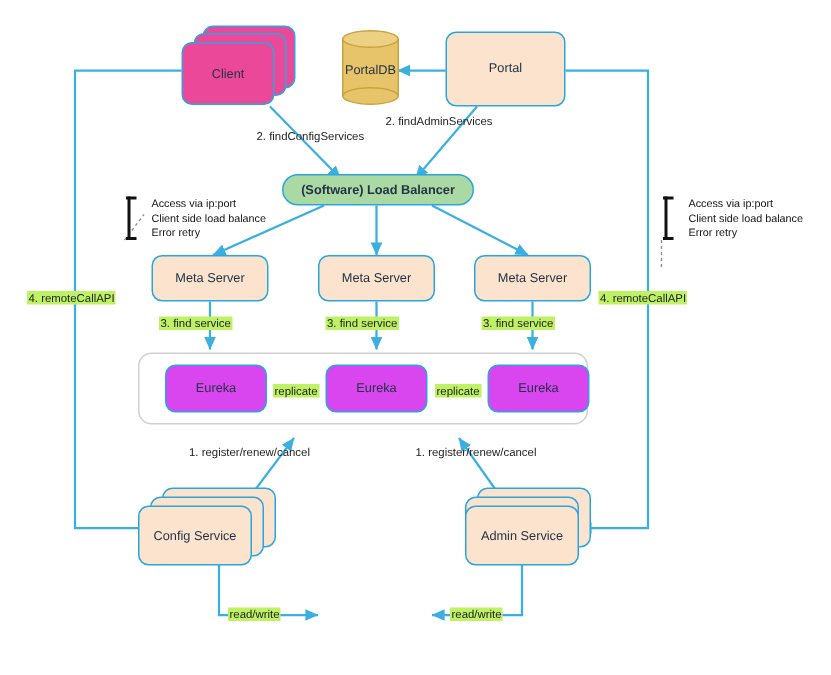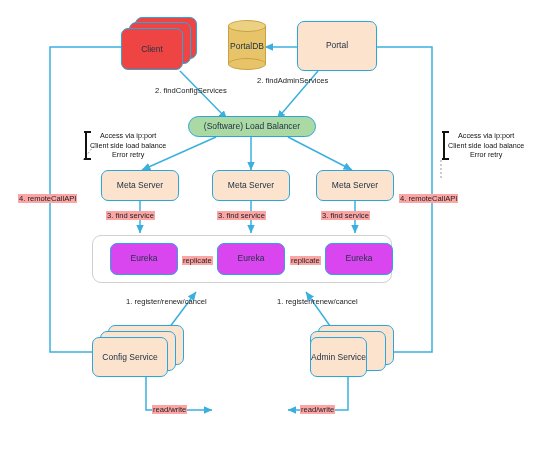--- a/index.html
+++ b/index.html
@@ -3,21 +3,21 @@
 <meta charset="utf-8">
 <style>
   html,body{margin:0;padding:0;background:#ffffff;}
   body{font-family:"Liberation Sans",sans-serif;}
   #canvas{position:relative;width:554px;height:450px;overflow:hidden;background:#fff;}
   #wires{position:absolute;left:0;top:0;width:554px;height:450px;}
 
   .node{position:absolute;box-sizing:border-box;display:flex;align-items:center;justify-content:center;
         text-align:center;color:#234;font-size:8.5px;line-height:1.15;}
   .rbox{border:1.4px solid #2ba6dd;border-radius:7px;}
-  .blue{background:#ef4444;}
+  .blue{background:#ec4899;}
   .peach{background:#fbe3ce;text-align:center;}
   .cream{background:#d946ef;}
   .green{background:#abd9a4;border-radius:13px;}
 
   .stackwrap{position:absolute;}
   .stackwrap .sh{position:absolute;box-sizing:border-box;border:1.4px solid #2ba6dd;border-radius:7px;}
   .stackwrap .front{position:absolute;box-sizing:border-box;border:1.4px solid #2ba6dd;border-radius:7px;
         display:flex;align-items:center;justify-content:center;font-size:8.5px;color:#234;text-align:center;}
 
   .cyl{position:absolute;}
@@ -25,24 +25,24 @@
         border-left:1.3px solid #c9a23f;border-right:1.3px solid #c9a23f;}
   .cyl .top{position:absolute;left:0;right:0;height:12px;box-sizing:border-box;background:#edd183;
         border:1.3px solid #c9a23f;border-radius:50%/50%;}
   .cyl .bot{position:absolute;left:0;right:0;height:12px;box-sizing:border-box;background:#e7c469;
         border:1.3px solid #c9a23f;border-radius:50%/50%;}
   .cyl .lbl{position:absolute;left:0;right:0;text-align:center;font-size:8.5px;color:#234;}
 
   .euwrap{position:absolute;box-sizing:border-box;border:1.2px solid #d0d0d0;border-radius:9px;background:#fff;}
 
   .lbl{position:absolute;font-size:7.6px;color:#222;white-space:nowrap;}
-  .lbl.w{background:#fca5a5;padding:0 1px;}
+  .lbl.w{background:#bef264;padding:0 1px;}
 
   .note{position:absolute;font-size:7.2px;color:#111;line-height:1.32;white-space:nowrap;
-        border-left:2.6px solid #111;padding-left:3px;text-align:center;}
+        border-left:2.6px solid #111;padding-left:14px;}
   .note .cap,.note .cap2{position:absolute;left:-2.6px;width:7px;height:2px;background:#111;}
   .note .cap{top:0;}
   .note .cap2{bottom:0;}
 </style>
 </head>
 <body>
 
 <div id="canvas">
 
   <svg id="wires" viewBox="0 0 554 450" xmlns="http://www.w3.org/2000/svg">
@@ -105,24 +105,24 @@
     <div class="body" style="top:6px;height:38px;"></div>
     <div class="bot" style="top:38px;"></div>
     <div class="top" style="top:0;"></div>
     <div class="lbl" style="top:21px;">PortalDB</div>
   </div>
 
   <div class="node rbox peach" style="left:297px;top:21px;width:80px;height:50px;">
     <span>Portal</span>
   </div>
 
-  <div class="lbl" style="left:155px;top:86px;">2. findConfigServices</div>
+  <div class="lbl" style="left:171px;top:86px;">2. findConfigServices</div>
   <div class="lbl" style="left:257px;top:76px;">2. findAdminServices</div>
 
-  <div class="node rbox green" style="left:188px;top:116px;width:128px;height:21px;">
+  <div class="node rbox green" style="left:188px;top:116px;width:128px;height:21px;font-weight:bold;">
     <span>(Software) Load Balancer</span>
   </div>
 
   <div class="note" style="left:85px;top:131px;">
     <span class="cap"></span>
     <span class="cap2"></span>
     <div>Access via ip:port</div>
     <div>Client side load balance</div>
     <div>Error retry</div>
   </div>
@@ -170,20 +170,20 @@
 
   <div class="stackwrap" style="left:92px;top:325px;width:92px;height:52px;">
     <div class="sh peach" style="left:16px;top:0;width:76px;height:40px;"></div>
     <div class="sh peach" style="left:8px;top:6px;width:76px;height:40px;"></div>
     <div class="front peach" style="left:0;top:12px;width:76px;height:40px;">Config Service</div>
   </div>
 
   <div class="stackwrap" style="left:302px;top:325px;width:92px;height:52px;">
     <div class="sh peach" style="left:16px;top:0;width:76px;height:40px;"></div>
     <div class="sh peach" style="left:8px;top:6px;width:76px;height:40px;"></div>
-    <div class="front peach" style="left:8px;top:12px;width:57px;height:40px;">Admin Service</div>
+    <div class="front peach" style="left:8px;top:12px;width:76px;height:40px;">Admin Service</div>
   </div>
 
 
   <div class="lbl w" style="left:152px;top:405px;">read/write</div>
   <div class="lbl w" style="left:300px;top:405px;">read/write</div>
 
 </div>
 
 </body></html>

